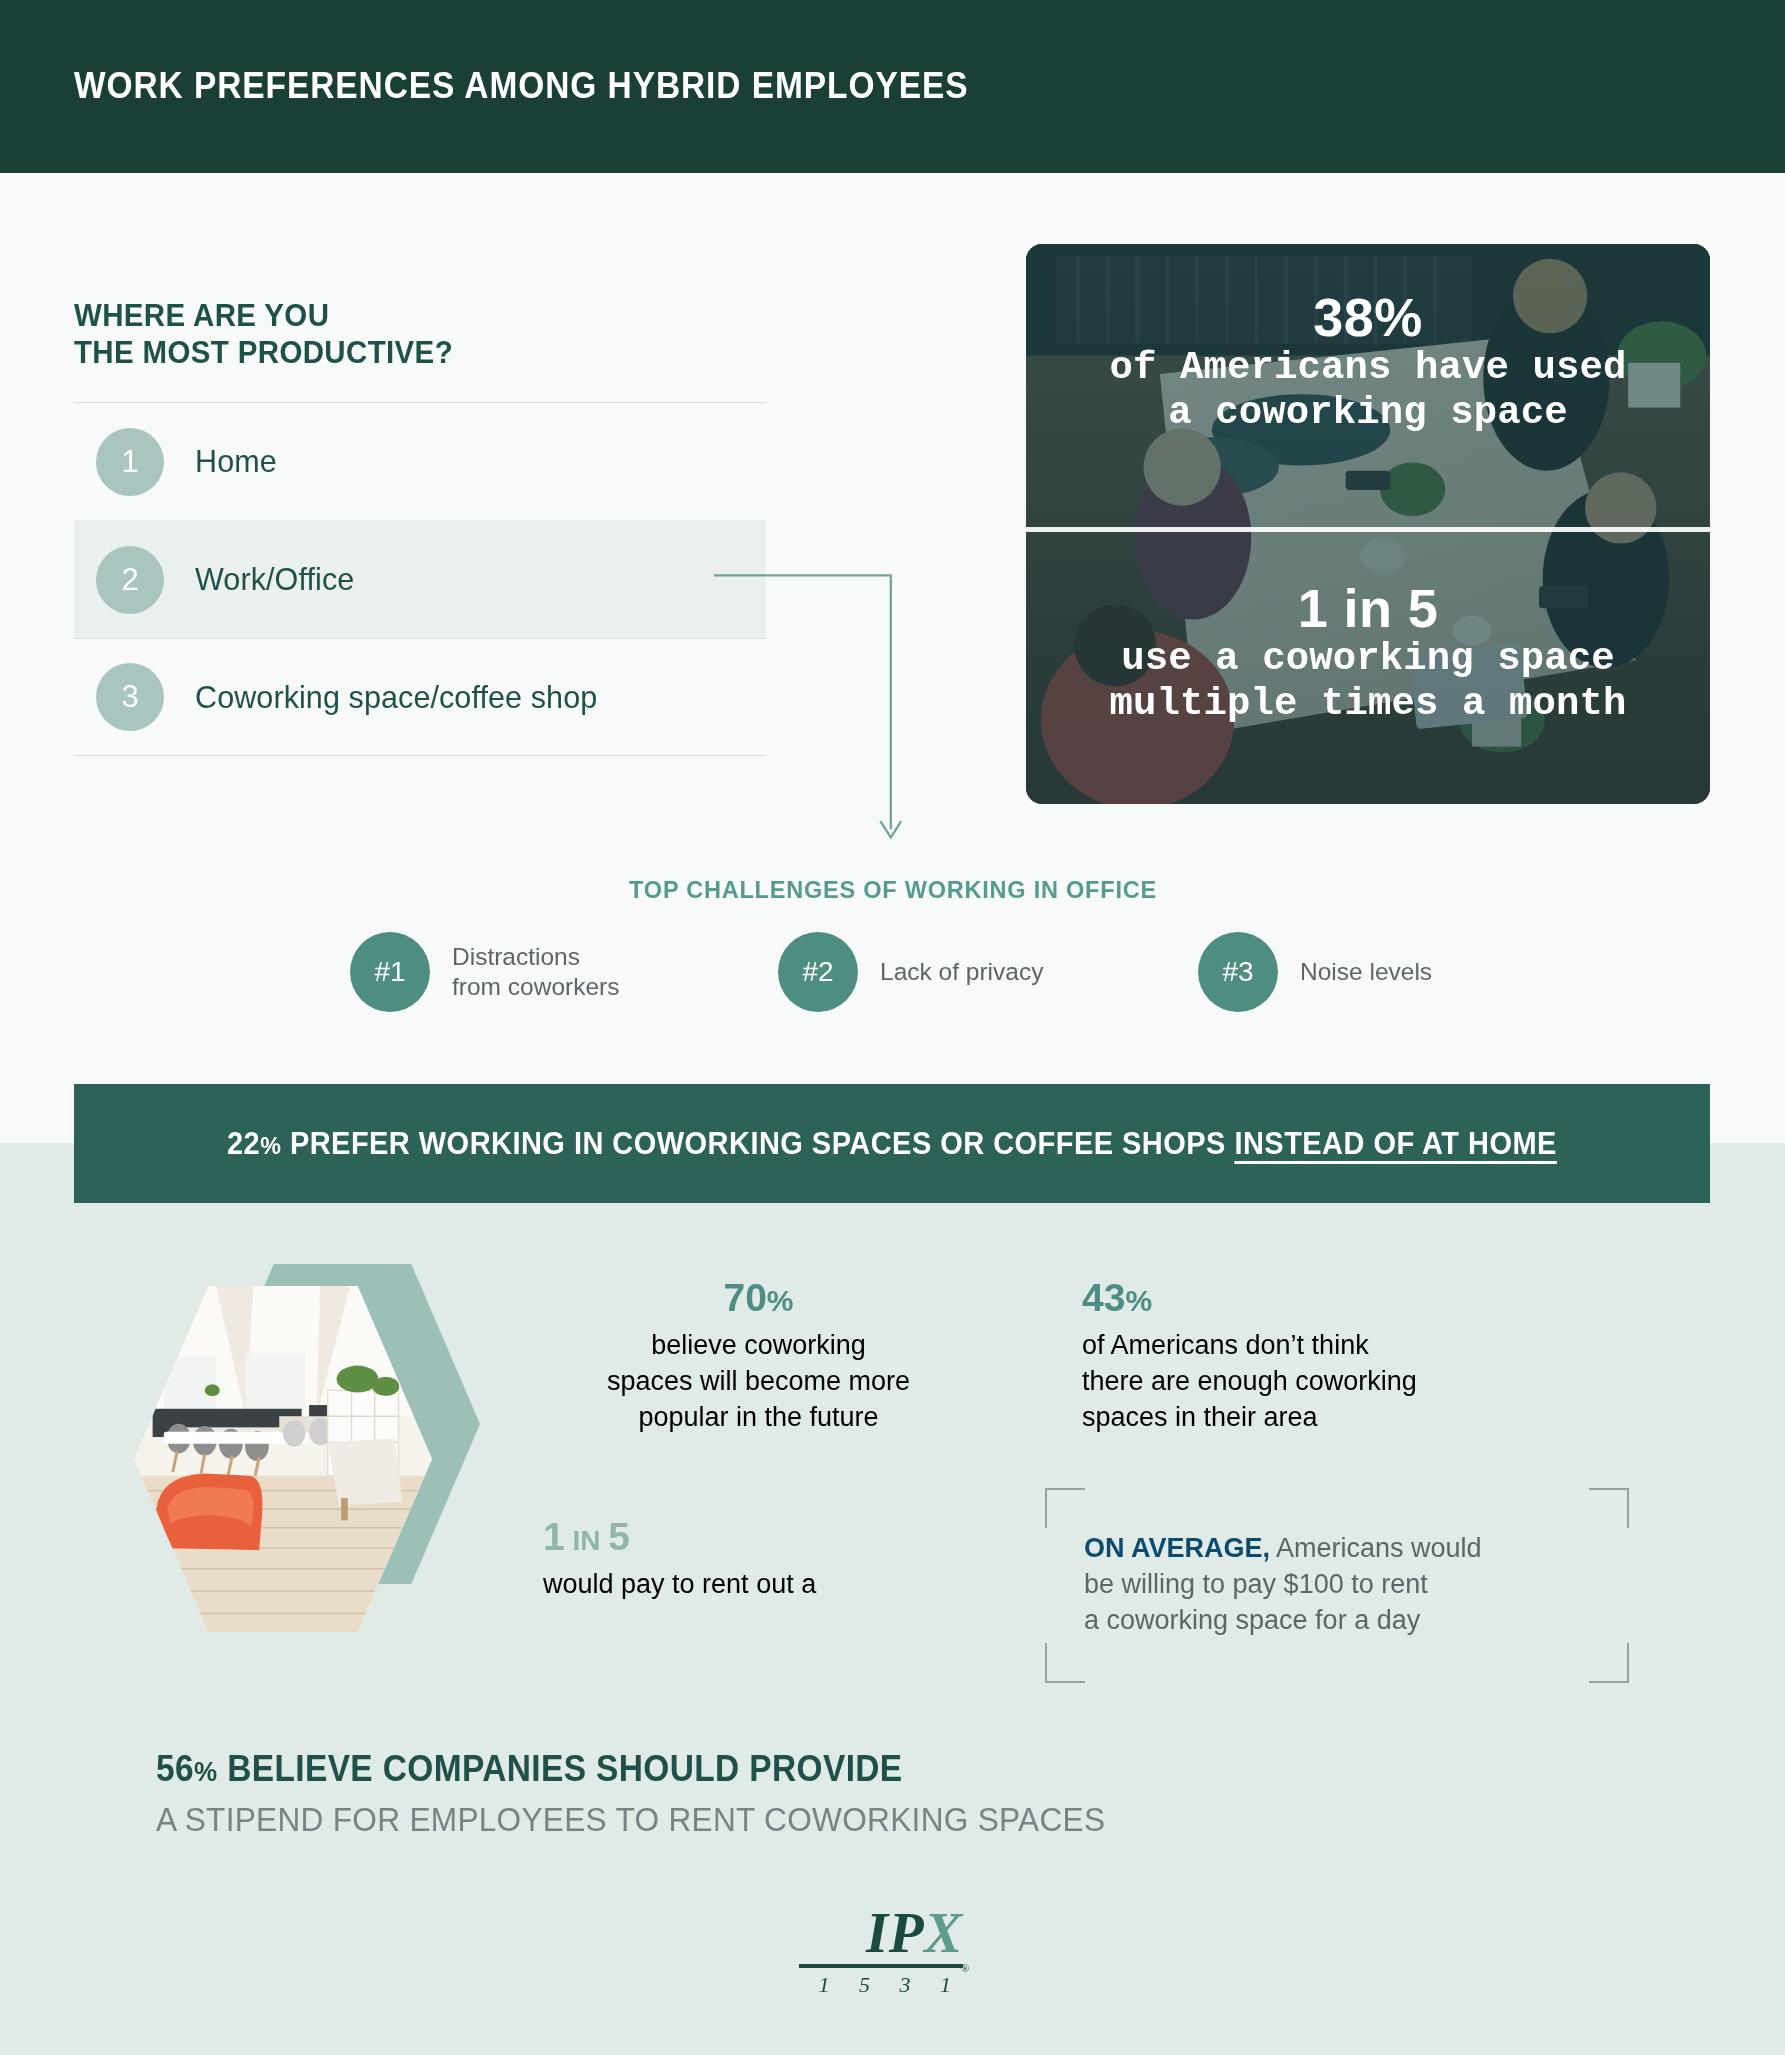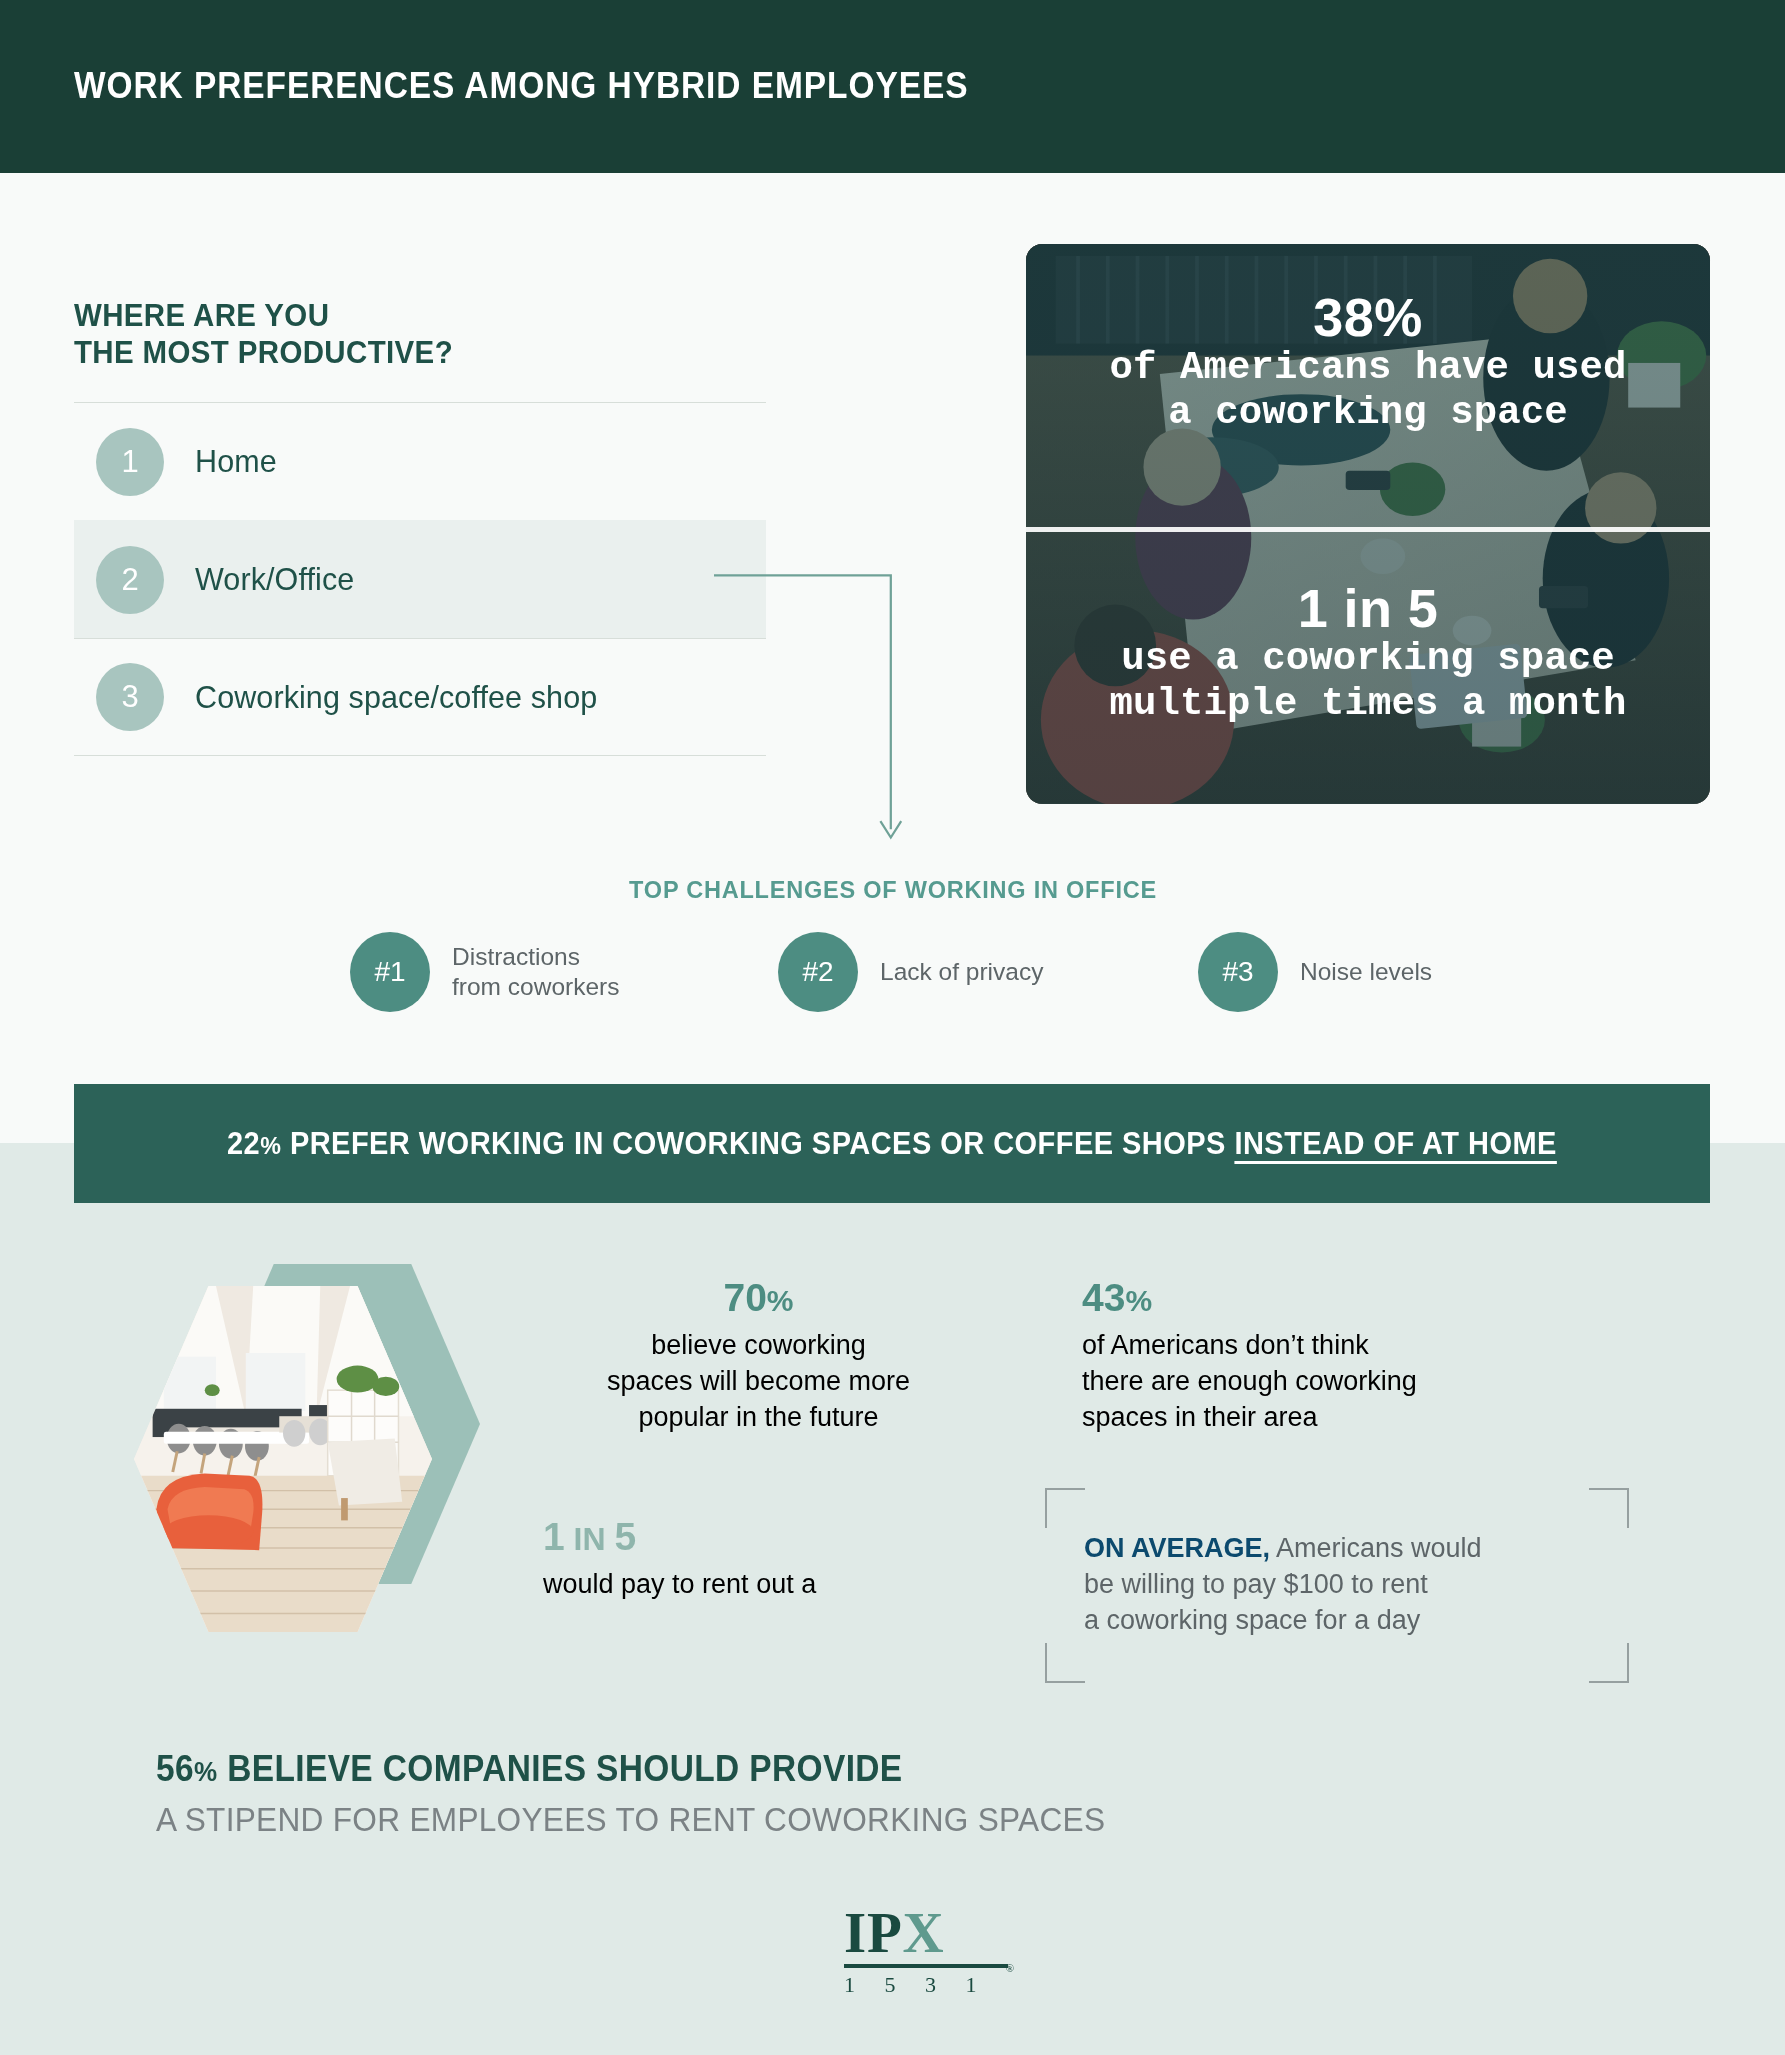--- a/index.html
+++ b/index.html
@@ -121,21 +121,21 @@
   .hex-photo {
     position: absolute; left: 0px; top: 22px; width: 298px; height: 346px;
     clip-path: polygon(25% 0%, 75% 0%, 100% 50%, 75% 100%, 25% 100%, 0% 50%);
     overflow: hidden; background: #f3efe9;
   }
 
   
   .stat { position: absolute; }
   .stat .num { font-size: 39px; font-weight: 700; line-height: 1.05; margin-bottom: 9px; }
   .stat .num .pct { font-size: 30px; }
-  .stat .num .in { font-size: 32px; }
+  .stat .num .in { font-size: 28px; }
   .stat .body { font-size: 27px; line-height: 1.33; color: #000000; }
   .num-dark { color: #4d8d82; }
   .num-sage { color: #8fb5ac; }
 
   .callout {
     position: absolute; left: 1045px; top: 1488px; width: 584px; height: 195px;
   }
   .callout .crn { position: absolute; width: 40px; height: 40px; }
   .callout .tl { left: 0; top: 0; border-left: 2.2px solid #96a0a0; border-top: 2.2px solid #96a0a0; }
   .callout .tr { right: 0; top: 0; border-right: 2.2px solid #96a0a0; border-top: 2.2px solid #96a0a0; }
@@ -152,21 +152,21 @@
     transform: scaleX(0.93); transform-origin: left center; white-space: nowrap;
   }
   .footline .l1 .pct { font-size: 28px; }
   .footline .l2 {
     margin-top: 10.4px; font-size: 34px; font-weight: 400; color: #7b8285;
     letter-spacing: 0.3px; transform: scaleX(0.93); transform-origin: left center;
     white-space: nowrap;
   }
 
   
-  .logo { position: absolute; left: 844px; top: 1904px; width: 164px; text-align: left; }
+  .logo { position: absolute; left: 799px; top: 1904px; width: 164px; text-align: right; font-style: italic; }
   .logo .mark { font-family: "Liberation Serif", serif; font-size: 57px; font-weight: 700; color: #1a4a40; line-height: 1; letter-spacing: 0.7px; }
   .logo .mark .x2 { color: #5f9a8e; }
   .logo .rule { height: 3.7px; background: #1a4a40; margin: 3px 0 4.5px 0; }
   .logo .num1031 { font-family: "Liberation Serif", serif; font-size: 22px; color: #1a4a40; letter-spacing: 12px; position: relative; }
   .logo .reg { position: absolute; right: -6px; top: -10.4px; font-size: 11px; letter-spacing: 0; }
 </style>
 </head>
 <body>
 
 <div class="bg-top"></div>

